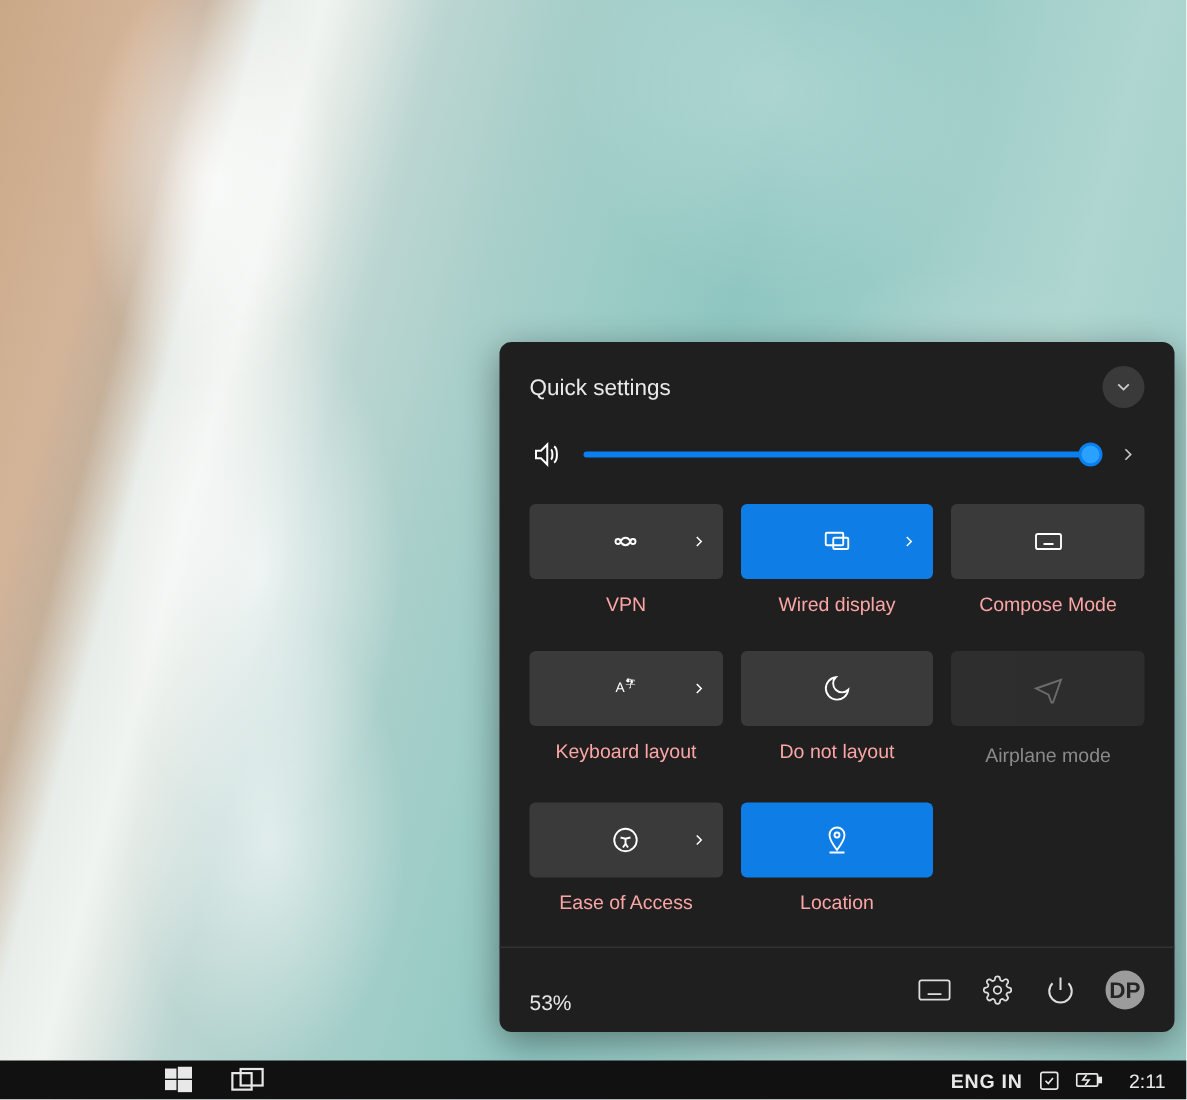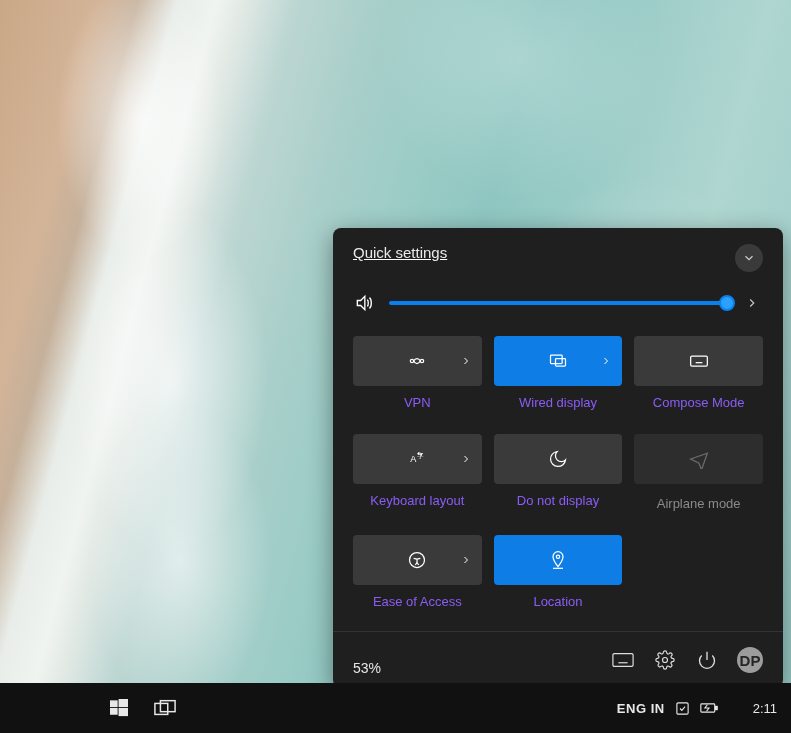--- a/index.html
+++ b/index.html
@@ -33,23 +33,22 @@
     right: 8px;
     bottom: 45px;
     width: 450px;
     background: #1f1f1f;
     border-radius: 8px;
     color: #fff;
     padding: 0;
     box-shadow: 0 6px 24px rgba(0,0,0,.4);
   }
   .panel-header {
-    display: flex; align-items: flex-start; justify-content: space-between;
+    display: flex; align-items: center; justify-content: space-between;
     padding: 16px 20px 10px 20px;
-    text-decoration: underline;
   }
   .panel-title { font-size: 15px; font-weight: 400; color: #eaeaea; }
   .collapse-btn {
     width: 28px; height: 28px; border-radius: 50%;
     background: #3a3a3a; display: flex; align-items: center; justify-content: center;
     cursor: pointer;
   }
 
   .volume-row {
     display: flex; align-items: center; gap: 14px;
@@ -79,52 +78,52 @@
     background: #3a3a3a;
     display: flex; align-items: center; justify-content: center;
     gap: 18px;
     cursor: pointer;
     position: relative;
   }
   .tile-btn.active { background: #0f7de6; }
   .tile-btn.disabled { opacity: .55; cursor: default; }
   .tile-btn .ico { color:#fff; }
   .tile-btn .chev { position:absolute; right:10px; color: rgba(255,255,255,.85); }
-  .tile-label { font-size: 13px; color: #8b5cf6; margin-top: 9px; margin-bottom: 14px; display:block; }
+  .tile-label { font-size: 13px; color: #fca5a5; margin-top: 9px; margin-bottom: 14px; display:block; }
   .tile-label.disabled { color:#8a8a8a;margin-top:12px; }
 
   .panel-footer {
     border-top: 1px solid #333;
     display: flex; align-items: center;
     padding: 12px 20px;
     gap: 18px;
   }
   .battery-pct { font-size: 14px; color:#e6e6e6;margin-top:16px; }
   .footer-spacer { flex:1; }
   .footer-btn { color:#ddd; cursor:pointer; display:flex; align-items:center; justify-content:center; width:24px; height:24px; }
   .avatar {
     width: 26px; height: 26px; border-radius: 50%;
     background: #9c9c9c; display:flex; align-items:center; justify-content:center;
     font-size: 15px; color:#252525; font-weight:600; cursor:pointer;
   }
 
   .taskbar {
     position: absolute; left:0; right:0; bottom:0;
-    height: 50px;
+    height: 26px;
     background: #111;
     display: flex; align-items: center;
     padding: 0 14px;
     color: #e8e8e8;
   }
   .tb-left { display:flex; align-items:center; gap: 26px; margin-left: 96px;}
   .tb-btn { cursor:pointer; color:#e8e8e8; display:flex; align-items:center; }
   .tb-spacer { flex:1; }
   .tb-right { display:flex; align-items:center; gap: 10px; font-size:13px; }
   .ime { font-weight:600; font-size:13px; letter-spacing:.5px; }
-  .clock { margin-left: 25px; font-size:13px;text-align:right; }
+  .clock { margin-left: 8px; font-size:13px;text-align:right; }
 
   svg { display:block; }
 </style>
 </head>
 <body>
 
 <div class="desktop">
 
   <div class="panel">
 
@@ -216,21 +215,21 @@
             </span>
           </div>
           <span class="tile-label">Keyboard layout</span>
         </div>
         <div class="tile">
           <div class="tile-btn">
             <svg class="ico" width="22" height="20" viewBox="0 0 24 24" fill="none" stroke="#fff" stroke-width="1.5">
               <path d="M21 13A9 9 0 1 1 11 3a7 7 0 0 0 10 10z"></path>
             </svg>
           </div>
-          <span class="tile-label">Do not display</span>
+          <span class="tile-label">Do not layout</span>
         </div>
         <div class="tile">
           <div class="tile-btn disabled">
             <svg class="ico" width="22" height="20" viewBox="0 0 24 24" fill="none" stroke="#fff" stroke-width="1.5">
               <path d="M2 12l20-7-7 20-3-8-10-5z" stroke="#aaa"></path>
             </svg>
           </div>
           <span class="tile-label disabled">Airplane mode</span>
         </div>
         <div class="tile">

